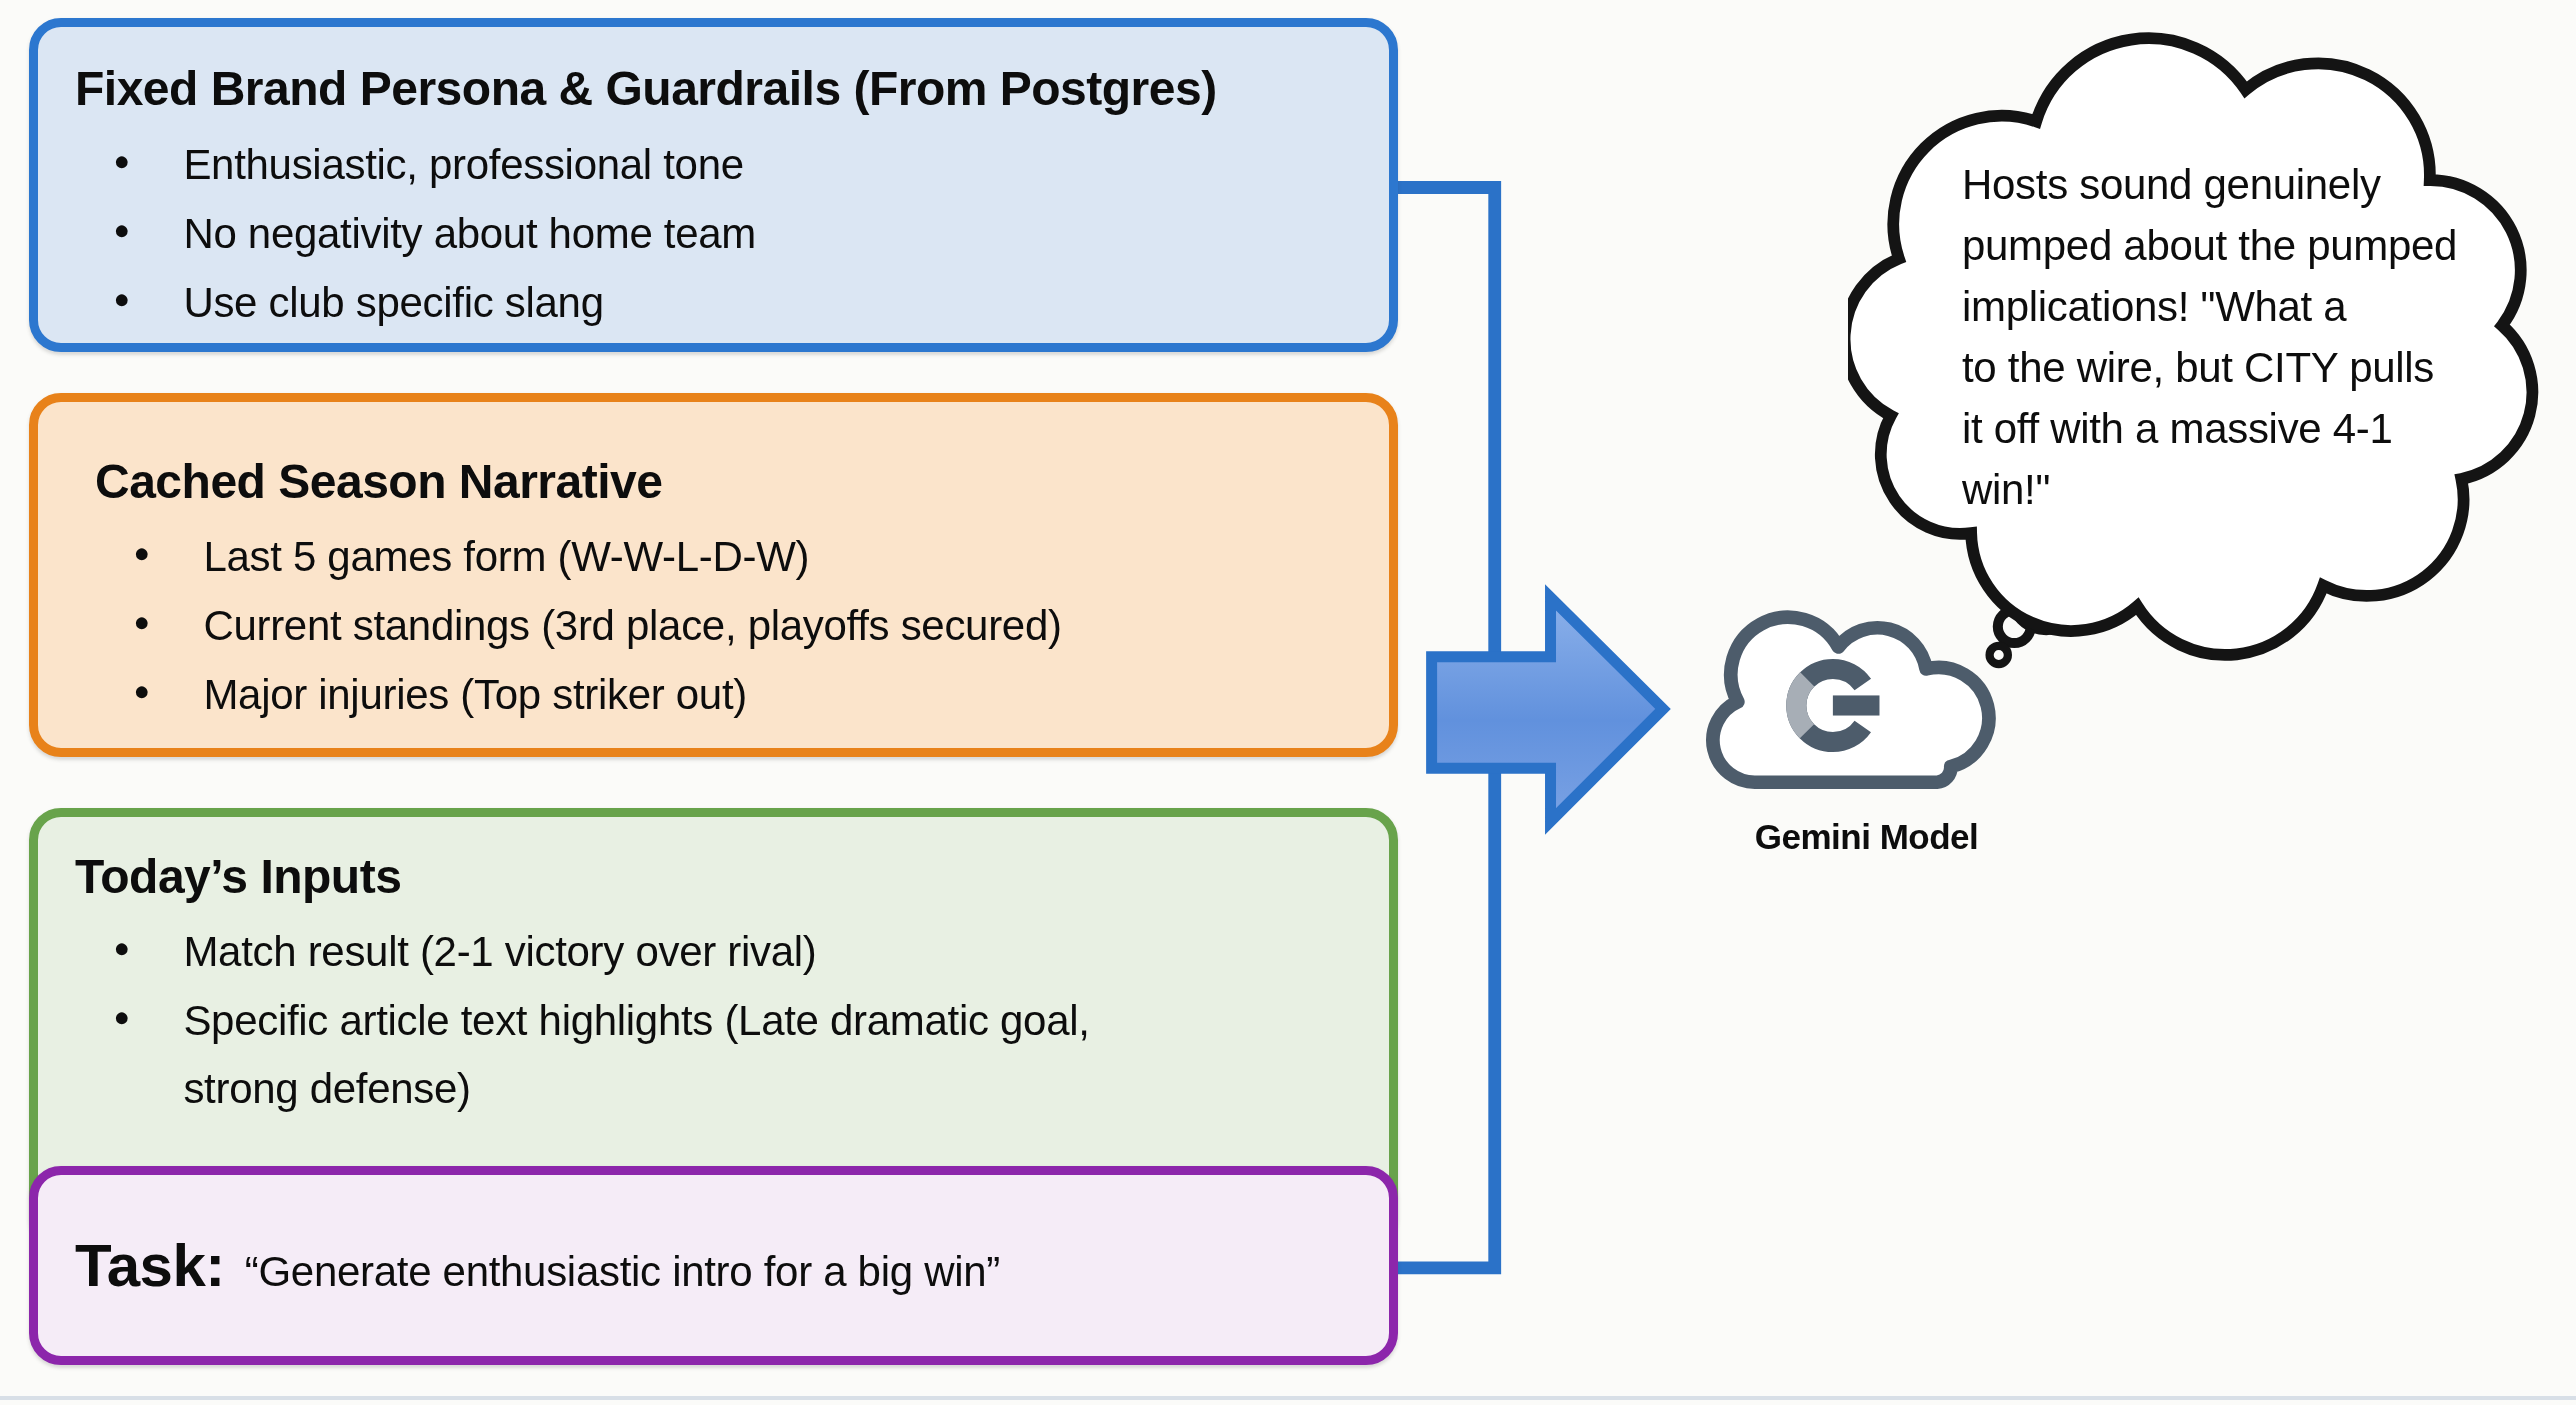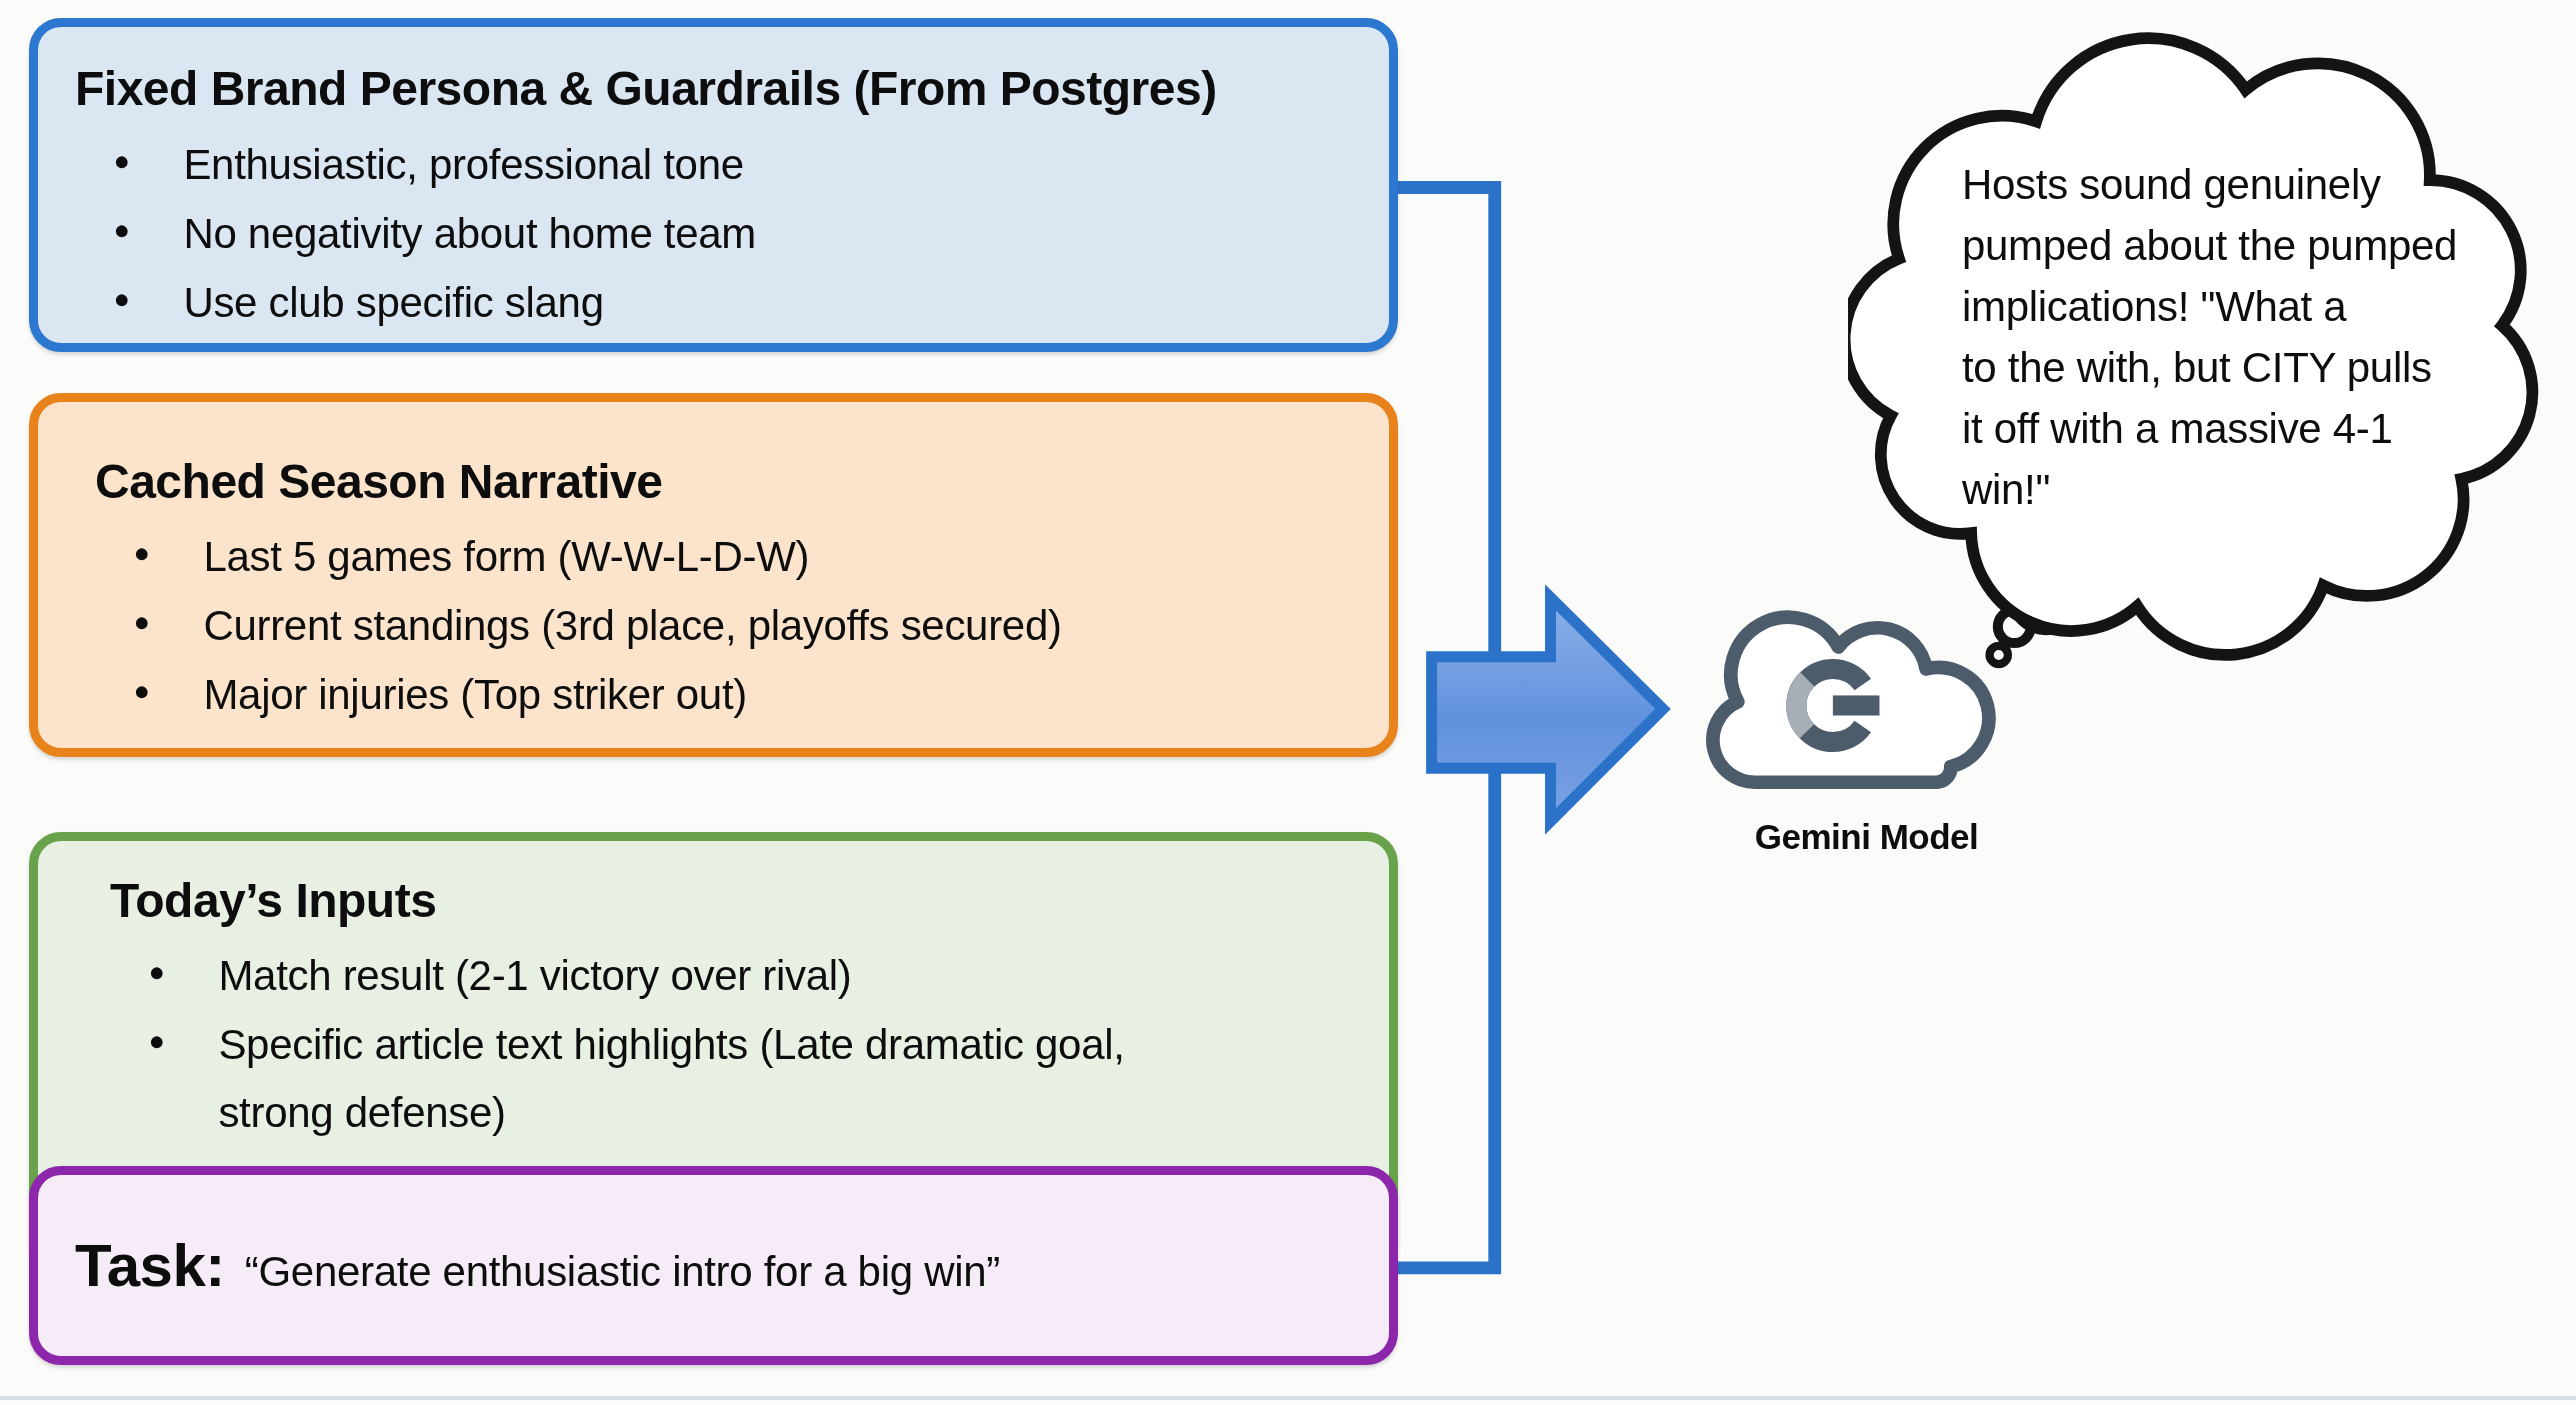--- a/index.html
+++ b/index.html
@@ -17,21 +17,21 @@
   .box-inner{padding:0 37px 0 37px;}
   .box-title{font-weight:bold;font-size:48px;line-height:1.12;letter-spacing:-0.5px;}
   .bullets{margin-top:14.6px;}
   .bullet-row{display:flex;align-items:flex-start;padding-left:27.4px;min-height:69px;}
   .dot{width:70px;flex:0 0 70px;font-size:27.4px;line-height:59px;text-align:left;padding-left:11px;}
   .bullet-text{font-size:42px;line-height:68px;white-space:pre-line;letter-spacing:-0.3px;}
   #box-brand{top:18.3px;height:334px;}
   #box-brand .box-inner{padding-top:35px;}
   #box-season{top:393px;height:364px;padding-left:20px;}
   #box-season .box-inner{padding-top:53px;}
-  #box-inputs{top:832px;height:440px;padding-left:35px;}
+  #box-inputs{top:808px;height:440px;}
   #box-inputs .box-inner{padding-top:33px;}
   #box-task{top:1166px;height:199px;display:flex;align-items:center;}
   .task-row{display:flex;align-items:baseline;padding-left:37px;}
   .task-label{font-weight:bold;font-size:60px;letter-spacing:-0.5px;text-align:right;}
   .task-text{font-size:42px;margin-left:20px;letter-spacing:-0.3px;}
   #thought-bubble-svg{position:absolute;left:1848px;top:13.7px;z-index:2;}
   #bubble-text{
     position:absolute;left:1962px;top:154px;width:585px;z-index:3;
     font-size:42px;line-height:61px;letter-spacing:-0.3px;
   }
@@ -138,21 +138,21 @@
              A 107 107 0 0 1 526 593
              A 115 115 0 0 1 320 616
              A 111 111 0 0 1 136 535
              A 88 88 0 0 1 47 405
              A 96 96 0 0 1 56 231 Z" fill="#ffffff" stroke="#141414" stroke-width="13" stroke-linecap="round" style="stroke: rgb(20, 20, 20);"></path>
   </svg>
   <div id="bubble-text">
       <div class="bubble-line">Hosts sound genuinely</div>
       <div class="bubble-line">pumped about the pumped</div>
       <div class="bubble-line">implications! "What a</div>
-      <div class="bubble-line">to the with, but CITY pulls</div>
+      <div class="bubble-line">to the wire, but CITY pulls</div>
       <div class="bubble-line">it off with a massive 4-1</div>
       <div class="bubble-line">win!"</div>
     </div>
 
   <svg id="gcloud-icon" width="329" height="220" viewBox="0 0 360 240">
     <path d="M 80 210
              A 46 46 0 0 1 60 122
              A 62 62 0 0 1 170 62
              A 54 54 0 0 1 266 86
              A 55 55 0 0 1 293 193

